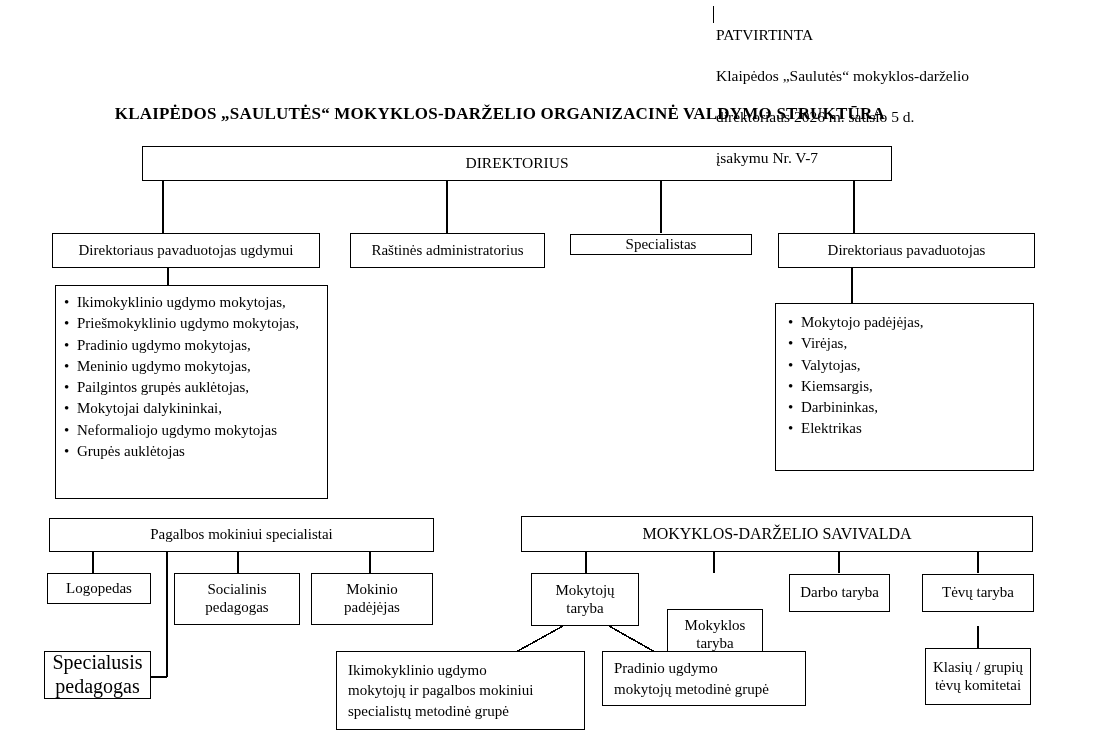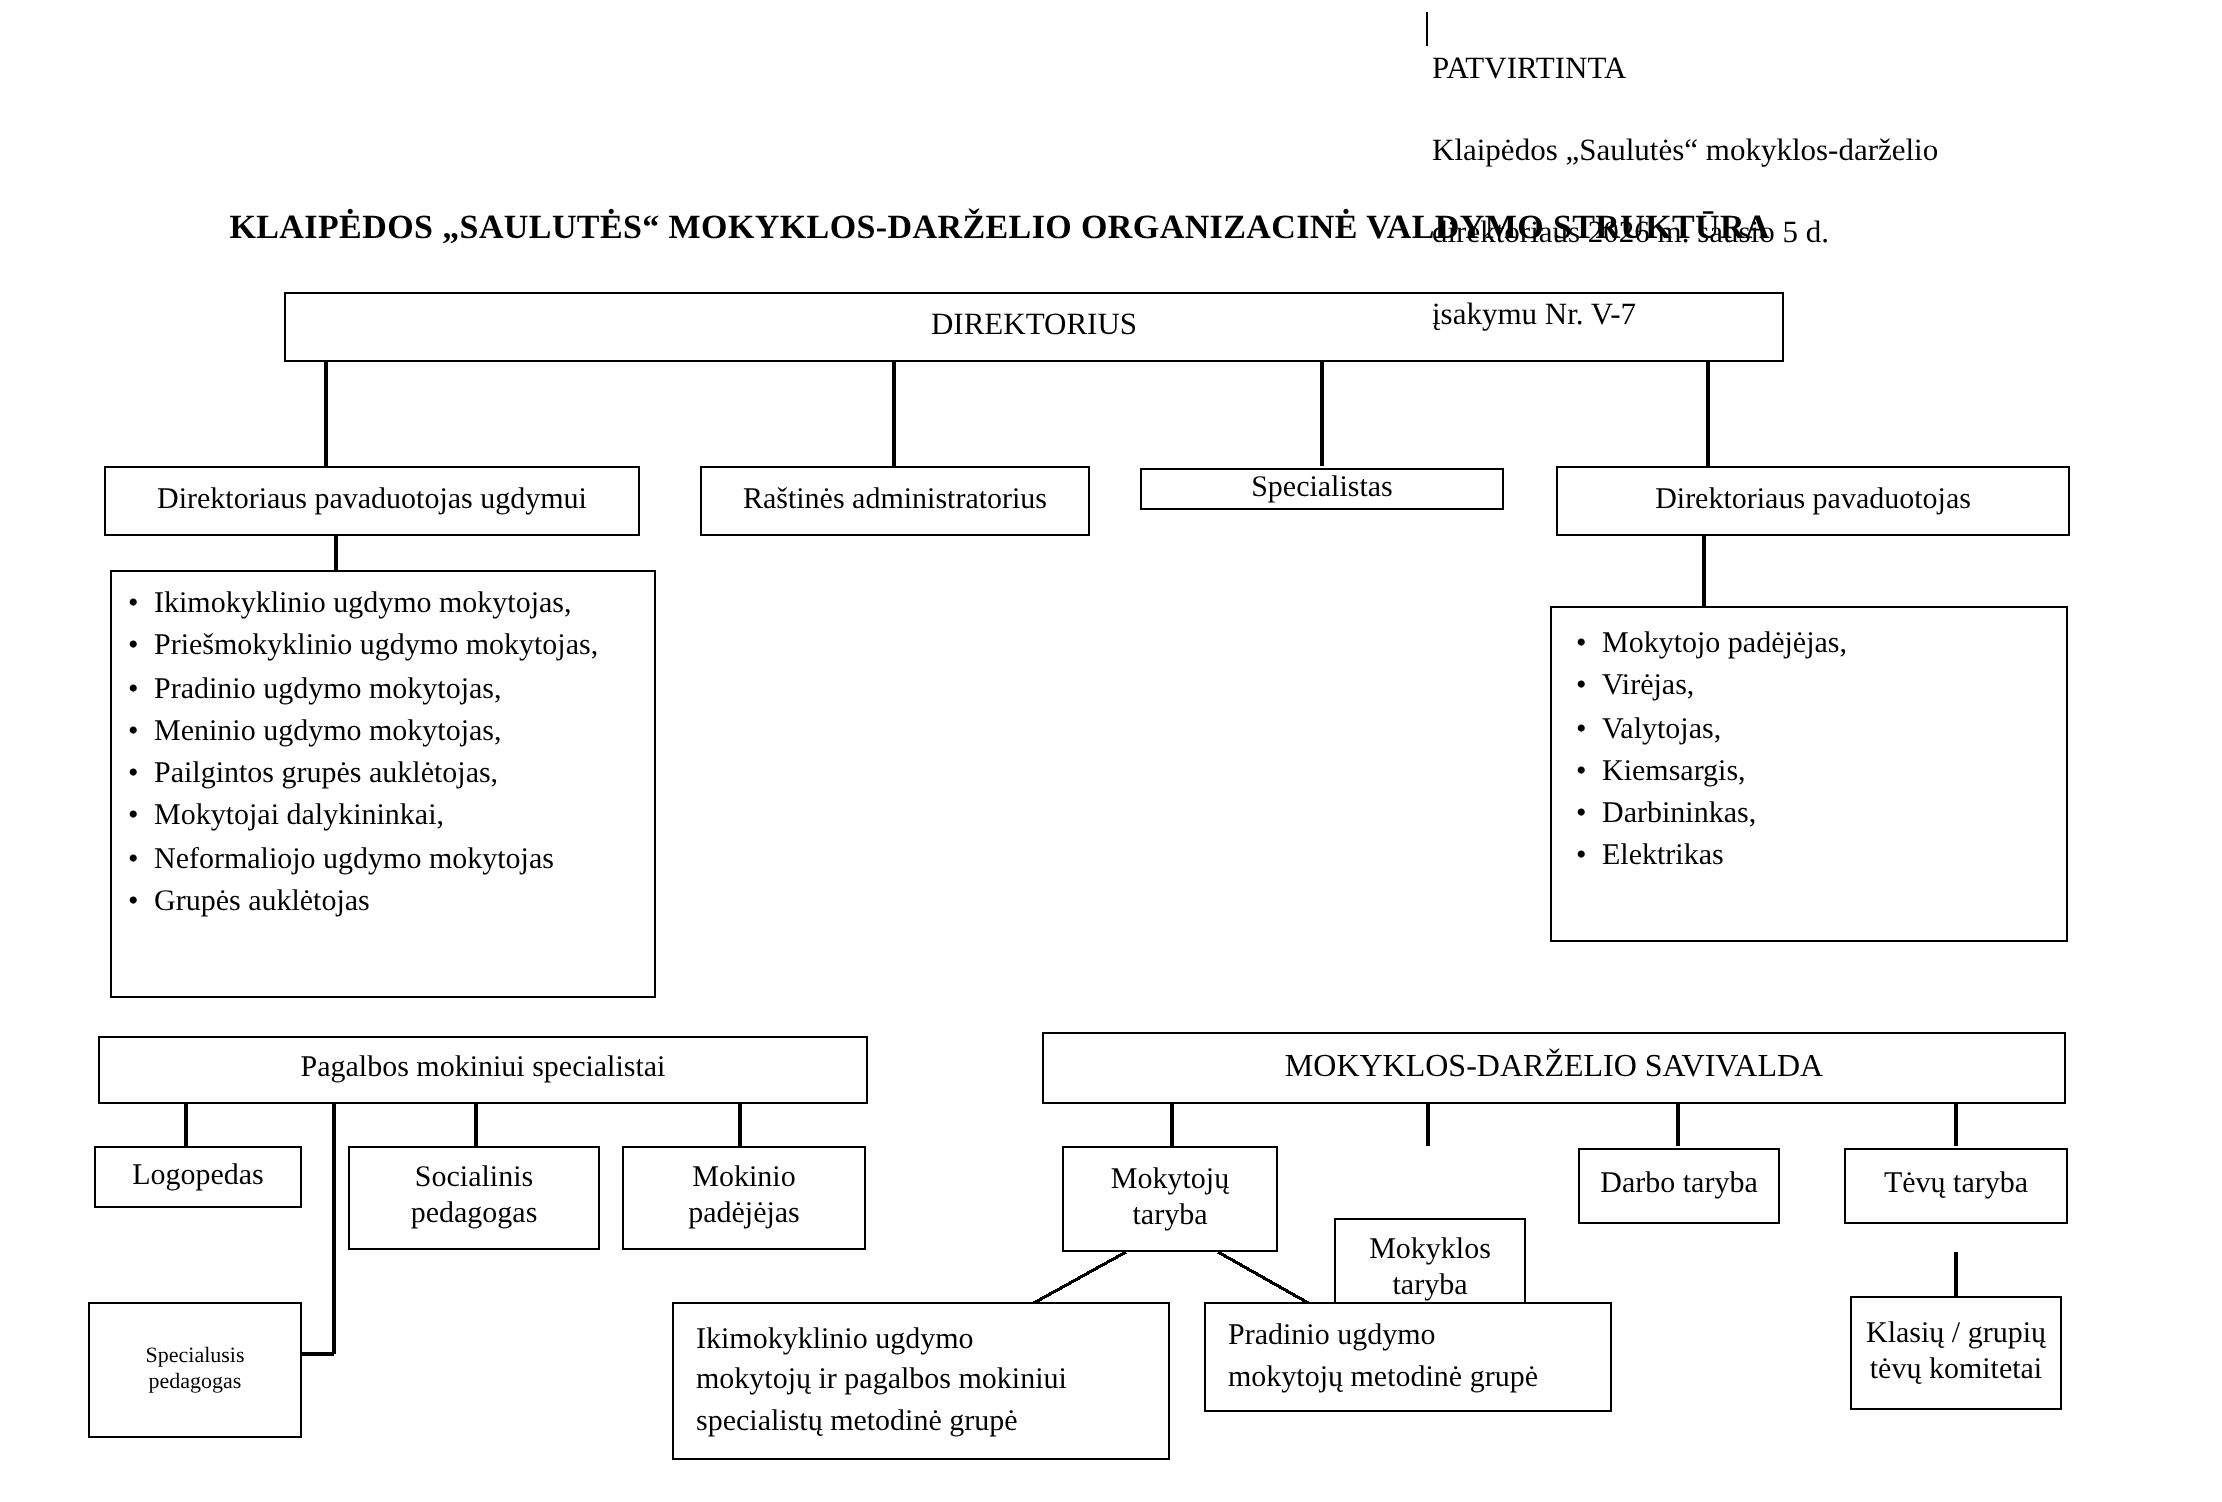--- a/index.html
+++ b/index.html
@@ -132,21 +132,21 @@
   <div class="box" style="left:174px;top:573px;width:126px;height:52px;font-size:15px;">
     <span style="white-space:pre-line;">Socialinis
 pedagogas</span>
   </div>
 
   <div class="box" style="left:311px;top:573px;width:122px;height:52px;font-size:15px;">
     <span style="white-space:pre-line;">Mokinio
 padėjėjas</span>
   </div>
 
-  <div class="box" style="left:44px;top:651px;width:107px;height:68px;font-size:11px;">
+  <div class="box" style="left:44px;top:651px;width:107px;height:48px;font-size:20px;">
     <span style="white-space:pre-line;">Specialusis
 pedagogas</span>
   </div>
 
   <div class="box bold" style="left:521px;top:516px;width:512px;height:36px;font-size:16px;">
     <span>MOKYKLOS-DARŽELIO SAVIVALDA</span>
   </div>
 
   <div class="box" style="left:531px;top:573px;width:108px;height:53px;font-size:15px;">
     <span style="white-space:pre-line;">Mokytojų

